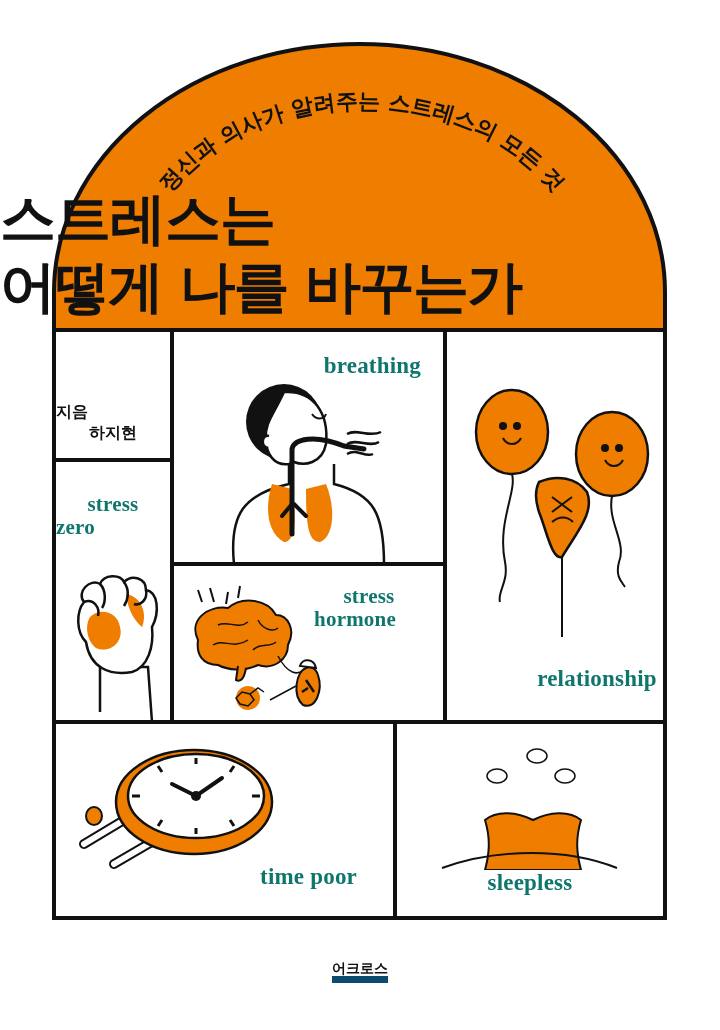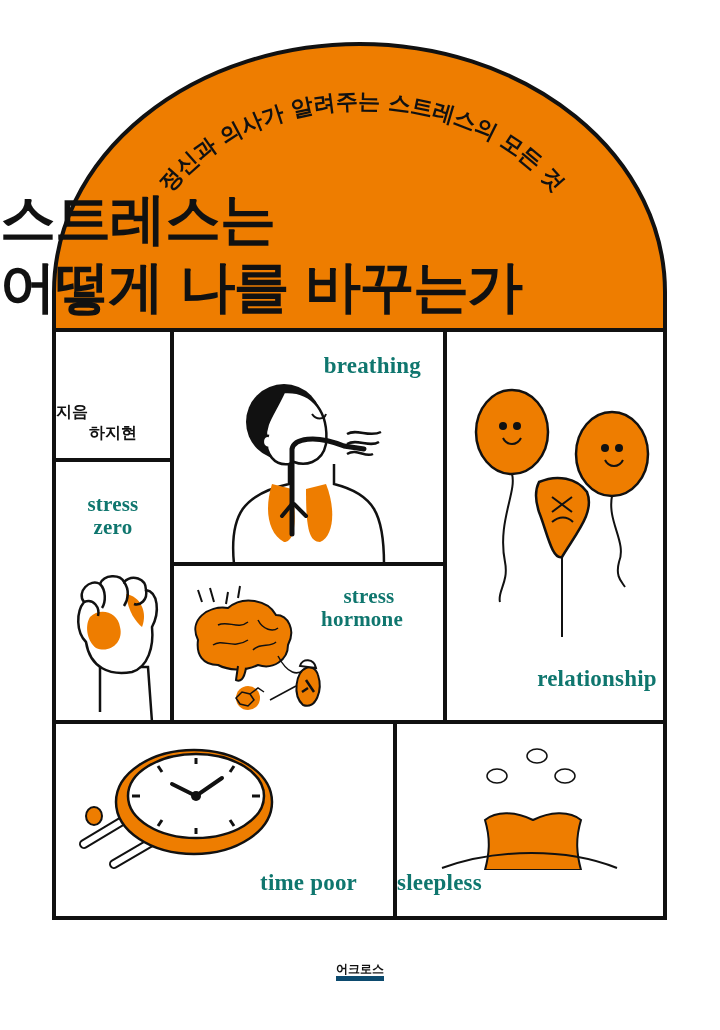--- a/index.html
+++ b/index.html
@@ -30,21 +30,21 @@
   <div class="title" style="top:182px;font-size:56px;letter-spacing:-1px;">스트레스는</div>
   <div class="title" style="top:250px;font-size:56px;letter-spacing:-2px;">어떻게 나를 바꾸는가</div>
 
   <div class="panel" style="left:52px;top:328px;width:122px;height:134px;">
     <div class="kr" style="position:absolute;top:44px;width:100%;text-align:center;font-size:16px;margin-top:47px;">하지현</div>
     <div class="kr" style="position:absolute;top:70px;width:100%;text-align:left;font-size:16px;">지음</div>
   </div>
 
   <div class="panel" style="left:52px;top:458px;width:122px;height:266px;">
     <div class="label" style="top:32px;width:100%;text-align:center;font-size:21px;">stress</div>
-    <div class="label" style="top:55px;width:100%;text-align:center;font-size:21px;">zero</div>
+    <div class="label" style="top:55px;width:100%;font-size:21px;">zero</div>
     <svg style="left:14px;top:110px;" width="96" height="152" viewBox="0 0 96 152">
       <path d="M30,140 L30,95 L78,95 L82,150" fill="#fff" stroke="#111" stroke-width="2.5"></path>
       <path d="M14,30 C6,20 20,6 30,12 C34,2 50,2 54,10 C62,2 76,6 76,18 C88,20 90,40 82,55 C84,75 78,95 62,100 C40,104 20,96 16,70 C6,60 6,40 14,30 Z" fill="#fff" stroke="#111" stroke-width="2.5"></path>
       <path d="M20,45 C30,35 48,40 50,55 C54,70 40,82 26,76 C18,70 14,55 20,45 Z" fill="#EE7D00"></path>
       <path d="M56,22 C70,24 78,40 72,55 C66,50 58,40 56,22 Z" fill="#EE7D00"></path>
       <path d="M14,30 C24,26 30,36 28,44 M30,12 C36,18 36,30 32,36 M54,10 C60,18 58,28 54,34 M76,18 C78,28 70,34 64,32" fill="none" stroke="#111" stroke-width="2.5"></path>
     </svg>
   </div>
 
   <div class="panel" style="left:170px;top:328px;width:277px;height:238px;">
@@ -58,21 +58,21 @@
       <path d="M78,100 C70,125 74,150 90,158 C100,158 102,140 100,120 L98,105 Z" fill="#EE7D00"></path>
       <path d="M112,105 C112,140 114,158 126,158 C140,152 142,125 132,100 Z" fill="#EE7D00"></path>
       <path d="M98,150 L98,65 C100,55 120,50 150,62 L170,65" fill="none" stroke="#111" stroke-width="5" stroke-linecap="round"></path>
       <path d="M98,120 L88,132 M100,120 L112,132" fill="none" stroke="#111" stroke-width="4" stroke-linecap="round"></path>
       <path d="M188,50 C198,44 210,54 222,48 M188,60 C198,54 210,64 220,58 M188,70 C198,64 206,74 214,70" fill="none" stroke="#111" stroke-width="2.5" transform="translate(-35,0)"></path>
     </svg>
   </div>
 
   <div class="panel" style="left:170px;top:562px;width:277px;height:162px;">
     <div class="label" style="top:20px;left:140px;width:110px;text-align:center;font-size:21px;">stress</div>
-    <div class="label" style="top:43px;left:123px;width:130px;text-align:center;font-size:21px;">hormone</div>
+    <div class="label" style="top:43px;left:116px;width:130px;text-align:center;font-size:21px;">hormone</div>
     <svg style="left:14px;top:14px;" width="150" height="140" viewBox="0 0 150 140">
       <path d="M10,60 C0,40 20,25 40,28 C55,15 80,20 88,35 C100,35 108,50 100,65 C100,80 85,90 70,85 C55,92 40,90 30,85 C15,85 8,75 10,60 Z" fill="#EE7D00" stroke="#111" stroke-width="2"></path>
       <path d="M50,86 L48,100 C52,102 56,100 58,88" fill="#EE7D00" stroke="#111" stroke-width="2"></path>
       <path d="M30,45 C40,40 50,50 60,42 M25,65 C35,58 45,70 60,60 M70,40 C75,50 85,52 90,48 M65,70 C72,62 82,68 88,62" fill="none" stroke="#111" stroke-width="1.5"></path>
       <path d="M22,8 L26,22 M40,12 L38,24 M52,6 L50,18 M10,10 L14,22" fill="none" stroke="#111" stroke-width="2"></path>
       <path d="M90,76 C100,95 110,95 115,90" fill="none" stroke="#111" stroke-width="1.5"></path>
       <path d="M118,88 C108,92 104,115 115,125 C128,130 135,110 130,95 C128,88 122,86 118,88 Z" fill="#EE7D00" stroke="#111" stroke-width="2"></path>
       <path d="M112,86 C114,78 126,78 128,88 Z" fill="#fff" stroke="#111" stroke-width="2"></path>
       <path d="M118,100 L126,112 M120,108 L114,112" fill="none" stroke="#111" stroke-width="2.5"></path>
       <circle cx="60" cy="118" r="12" fill="#EE7D00"></circle>
@@ -94,21 +94,21 @@
         <circle cx="152" cy="66" r="4" fill="#111"></circle>
       <path d="M138,78 C142,86 152,86 156,78" fill="none" stroke="#111" stroke-width="2"></path>
       <path d="M145,114 C140,140 160,160 152,180 C148,195 155,200 158,205" fill="none" stroke="#111" stroke-width="2"></path>
       <path d="M72,100 C90,92 110,96 120,110 C128,130 110,150 95,175 C85,178 80,150 72,130 C68,118 68,108 72,100 Z" fill="#EE7D00" stroke="#111" stroke-width="2.5"></path>
       <path d="M85,115 L105,130 M105,115 L85,130 M85,140 C92,134 100,134 106,140" fill="none" stroke="#111" stroke-width="2"></path>
       <path d="M95,176 L95,255" fill="none" stroke="#111" stroke-width="2"></path>
     </svg>
   </div>
 
   <div class="panel" style="left:52px;top:720px;width:345px;height:200px;">
-    <div class="label" style="bottom:22px;right:36px;font-size:23px;">time poor</div>
+    <div class="label" style="bottom:28px;right:36px;font-size:23px;">time poor</div>
     <svg style="left:18px;top:20px;" width="200" height="130" viewBox="0 0 200 130">
       <path d="M10,100 L60,70 M40,120 L100,85" stroke="#111" stroke-width="10" stroke-linecap="round"></path>
       <path d="M10,100 L60,70 M40,120 L100,85" stroke="#fff" stroke-width="6" stroke-linecap="round"></path>
       <ellipse cx="120" cy="58" rx="78" ry="52" fill="#EE7D00" stroke="#111" stroke-width="2.5"></ellipse>
       <ellipse cx="122" cy="52" rx="68" ry="42" fill="#fff" stroke="#111" stroke-width="2.5"></ellipse>
       <g stroke="#111" stroke-width="3">
         <line x1="122" y1="14" x2="122" y2="20"></line>
           <line x1="122" y1="84" x2="122" y2="90"></line>
         <line x1="58" y1="52" x2="66" y2="52"></line>
           <line x1="178" y1="52" x2="186" y2="52"></line>
@@ -117,26 +117,26 @@
         <line x1="84" y1="82" x2="88" y2="76"></line>
           <line x1="160" y1="82" x2="156" y2="76"></line>
       </g>
       <path d="M98,40 L122,52 L148,34" fill="none" stroke="#111" stroke-width="4" stroke-linecap="round"></path>
       <circle cx="122" cy="52" r="5" fill="#111"></circle>
       <ellipse cx="20" cy="72" rx="8" ry="9" fill="#EE7D00" stroke="#111" stroke-width="2"></ellipse>
     </svg>
   </div>
 
   <div class="panel" style="left:393px;top:720px;width:274px;height:200px;">
-    <div class="label" style="bottom:22px;width:100%;font-size:23px;">sleepless</div>
+    <div class="label" style="bottom:22px;width:100%;text-align:center;font-size:23px;">sleepless</div>
     <svg style="left:40px;top:16px;" width="190" height="130" viewBox="0 0 190 130">
       <ellipse cx="60" cy="36" rx="10" ry="7" fill="#fff" stroke="#111" stroke-width="1.5"></ellipse>
       <ellipse cx="100" cy="16" rx="10" ry="7" fill="#fff" stroke="#111" stroke-width="1.5"></ellipse>
       <ellipse cx="128" cy="36" rx="10" ry="7" fill="#fff" stroke="#111" stroke-width="1.5"></ellipse>
       <path d="M48,80 C60,70 80,72 96,80 C112,72 132,70 144,80 C138,100 140,115 144,130 L48,130 C52,115 54,100 48,80 Z" fill="#EE7D00" stroke="#111" stroke-width="2"></path>
       <path d="M5,128 C60,108 130,108 180,128" fill="none" stroke="#111" stroke-width="2"></path>
     </svg>
   </div>
 
   <div style="position:absolute;top:958px;left:0;width:720px;text-align:center;">
-    <span class="kr" style="font-size:12px;border-bottom:5px solid #0c4a6e;margin-top:30px;">어크로스</span>
+    <span class="kr" style="font-size:14px;border-bottom:7px solid #0c4a6e;margin-top:30px;">어크로스</span>
   </div>
 </div>
 
 </body></html>

